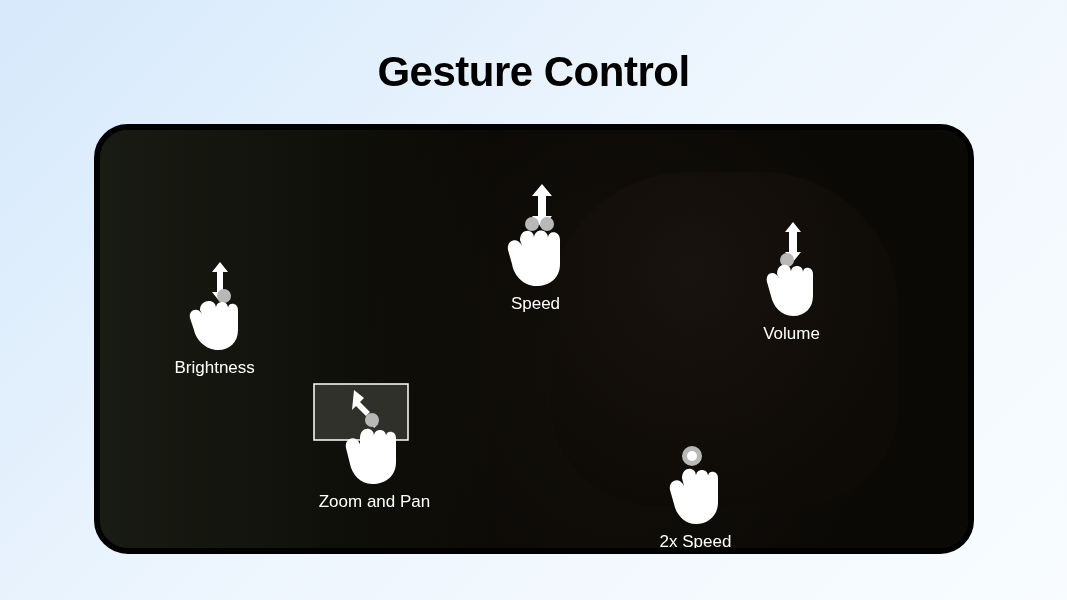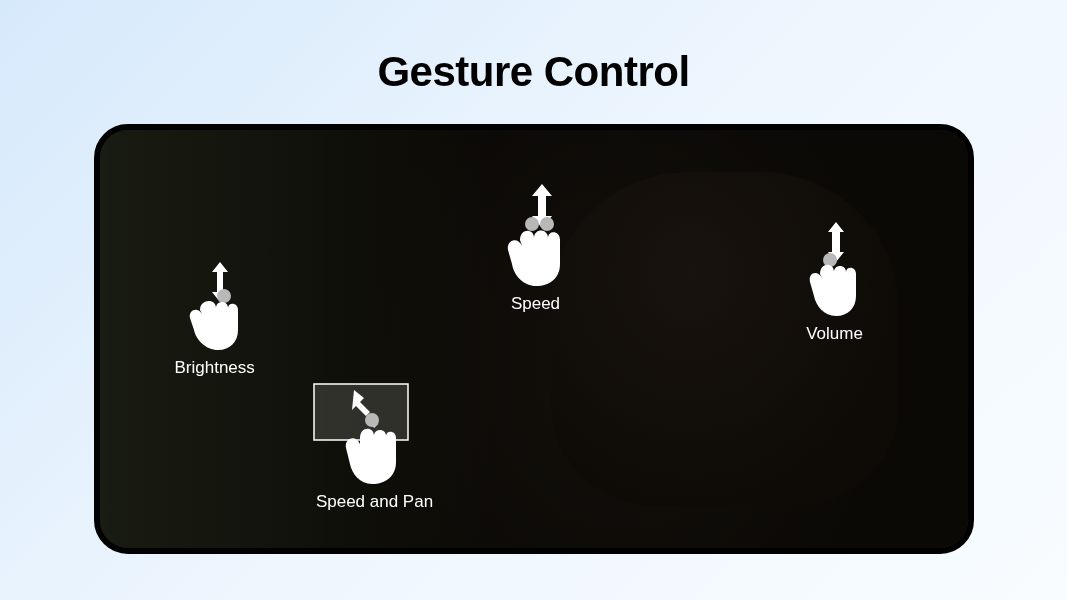--- a/index.html
+++ b/index.html
@@ -60,21 +60,21 @@
   }
   .gesture .label {
     font-size: 17px;
     font-weight: 400;
     margin-top: 4px;
     white-space: nowrap;
   }
   .gesture svg { display:block; }
   .g-brightness { left: 75px;  top: 128px; }
   .g-speed      { left: 390px; top: 52px;  }
-  .g-volume     { left: 696px; top: 90px;  }
+  .g-volume     { left: 653px; top: 90px;  }
   .g-zoom       { left: 210px; top: 252px; }
   .g-2x         { left: 560px; top: 312px; }
 </style>
 </head>
 <body>
 
 <div class="title">Gesture Control</div>
 
 <div class="video-frame">
   <div class="scene"></div>
@@ -129,17 +129,29 @@
         <g fill="#fff">
           <path d="M44 8 L54 16 L50 20 L60 30 L56 34 L46 24 L42 28 Z"></path>
           <path d="M70 44 L60 36 L64 32 L54 22 L58 18 L68 28 L72 24 Z" opacity="0.0"></path>
           <path d="M60 36 L50 28 L54 24 L44 14" stroke="#fff" stroke-width="0" fill="none"></path>
           <path d="M58 34 L68 42 L64 46 Z"></path>
           <circle cx="62" cy="38" r="7" fill="#b8b8b8"></circle>
           <path d="M50 56 C50 44 64 44 64 54 C64 46 76 46 76 54 C76 48 86 48 86 56 L86 80 C86 94 76 102 62 102 C50 102 42 92 40 82 L36 66 C34 56 46 52 50 62 Z"></path>
         </g>
       </svg>
     </span>
-    <div class="label">Speed and Pan</div>
+    <div class="label">Zoom and Pan</div>
   </div>
 
+  <div class="gesture g-2x">
+    <span>
+      <svg width="70" height="86" viewBox="0 0 70 86">
+        <g>
+          <circle cx="32" cy="14" r="10" fill="#b8b8b8"></circle>
+          <circle cx="32" cy="14" r="5" fill="#fff"></circle>
+          <path fill="#fff" d="M22 36 C22 24 36 24 36 34 C36 26 48 26 48 34 C48 28 58 28 58 36 L58 60 C58 74 48 82 36 82 C24 82 16 72 14 62 L10 48 C8 38 20 34 24 44 Z"></path>
+        </g>
+      </svg>
+    </span>
+    <div class="label">2x Speed</div>
+  </div>
 
 </div>
 
 </body></html>

